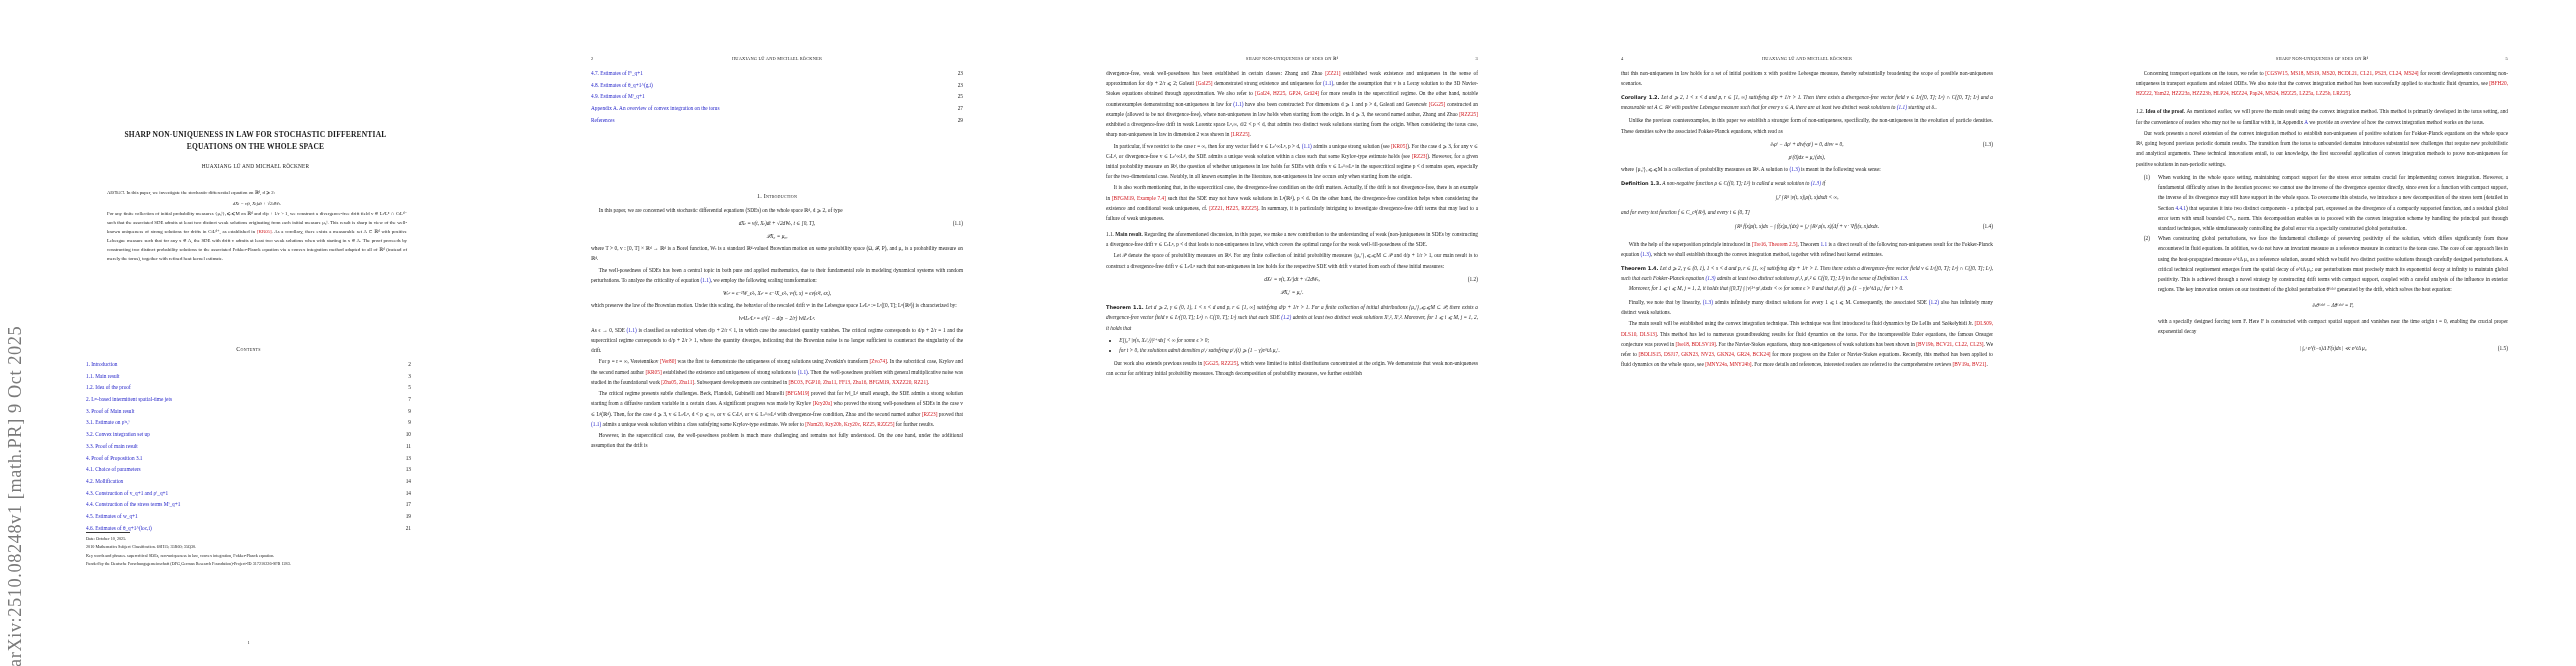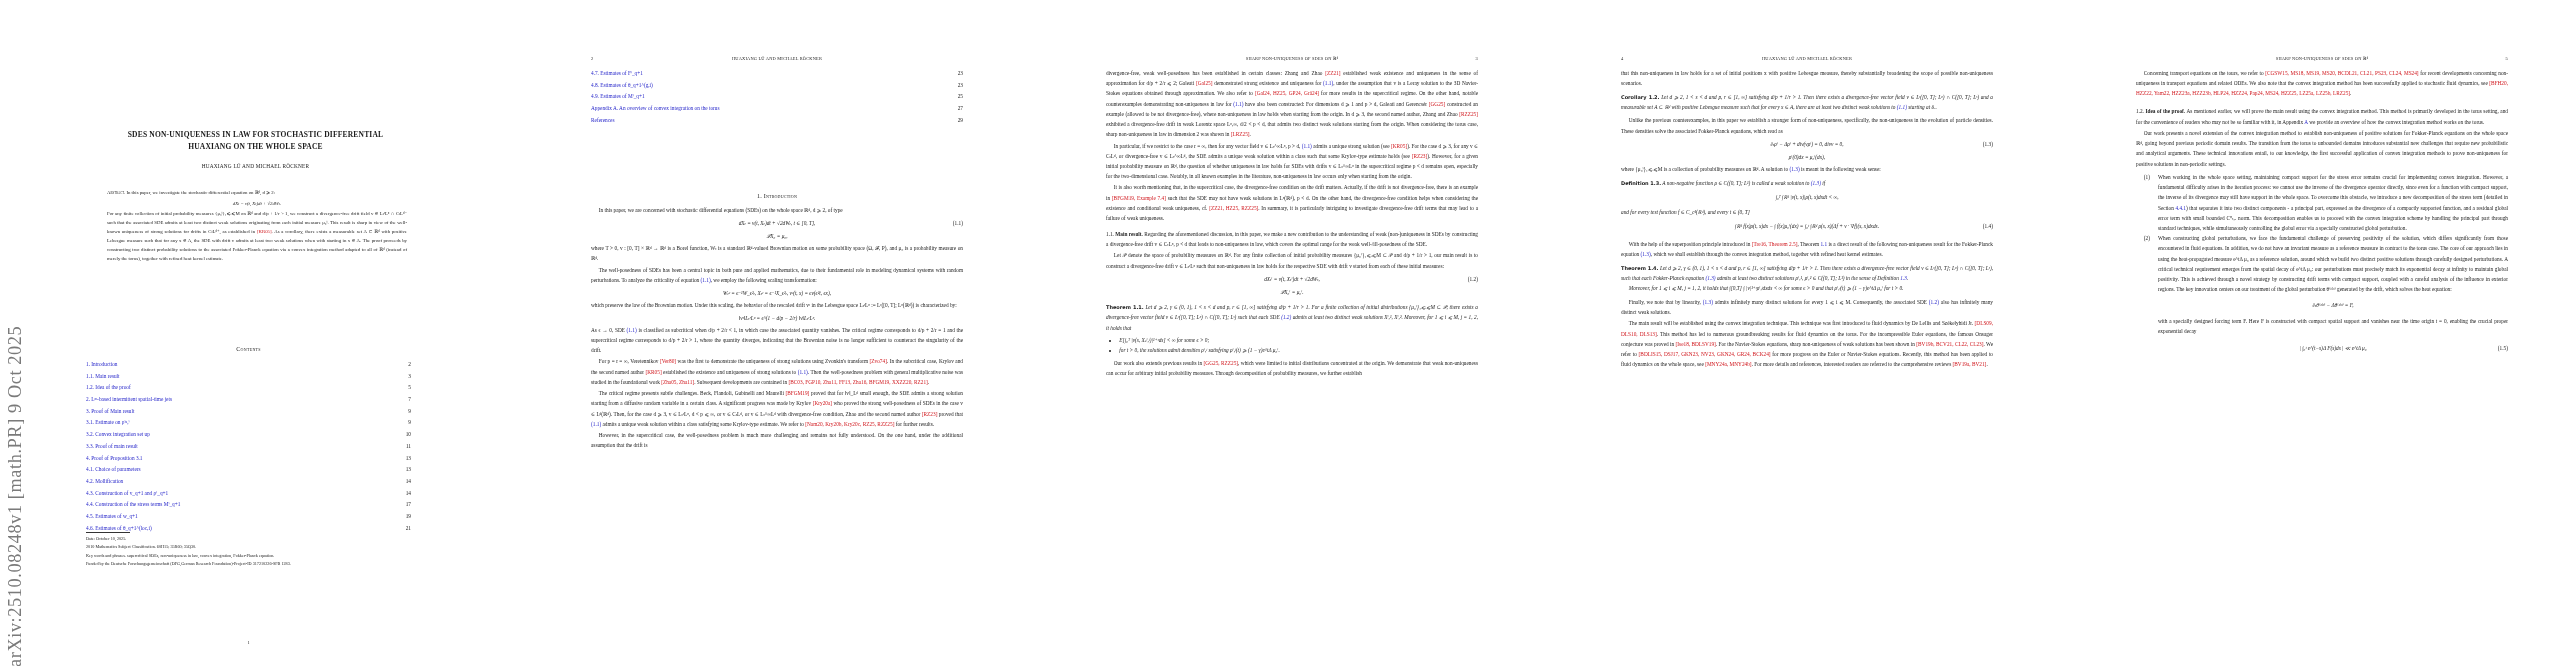--- a/index.html
+++ b/index.html
@@ -49,22 +49,22 @@
 </style>
 </head>
 <body>
 
 <div class="strip">
 
   <div class="page p1">
     <div class="arxiv-stamp">arXiv:2510.08248v1  [math.PR]  9 Oct 2025</div>
 
     <div class="paper-title">
-      <div>SDES NON-UNIQUENESS IN LAW FOR STOCHASTIC DIFFERENTIAL</div>
-      <div>HUAXIANG ON THE WHOLE SPACE</div>
+      <div>SHARP NON-UNIQUENESS IN LAW FOR STOCHASTIC DIFFERENTIAL</div>
+      <div>EQUATIONS ON THE WHOLE SPACE</div>
     </div>
     <div class="authors">HUAXIANG LÜ AND MICHAEL RÖCKNER</div>
 
     <div class="abstract">
       <div>
         <span class="sc">Abstract.</span>
         <span>In this paper, we investigate the stochastic differential equation on ℝᵈ, d ⩾ 2:</span>
       </div>
       <span class="eq">dXₜ = v(t, Xₜ)dt + √2dWₜ.</span>
       <div>

